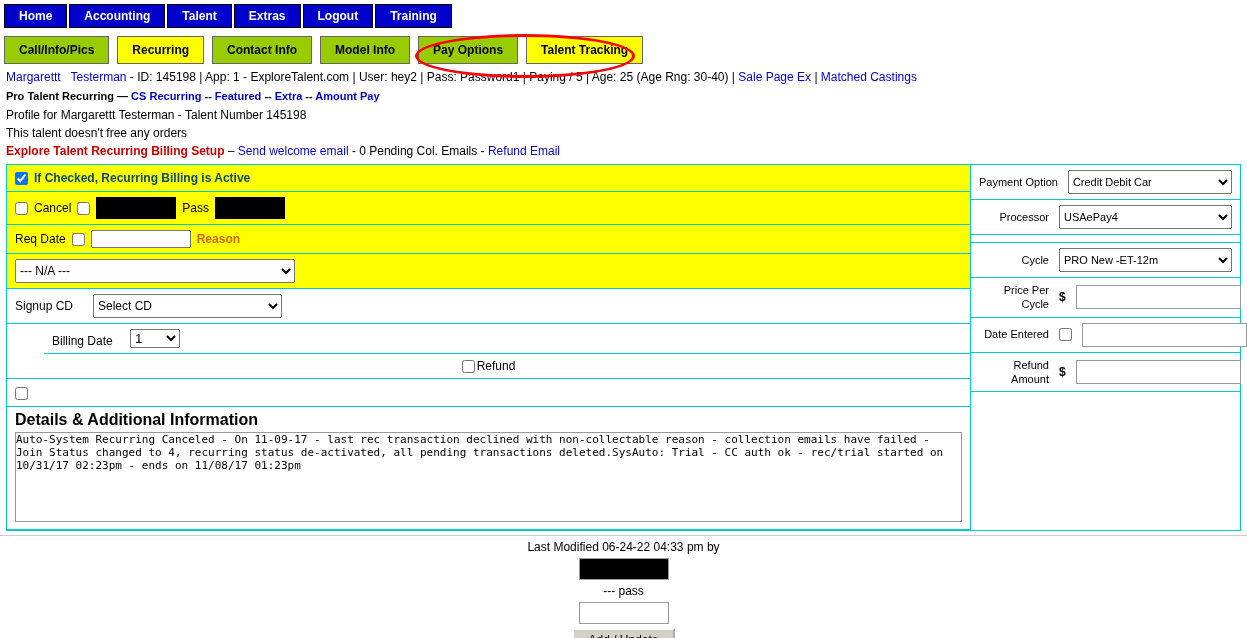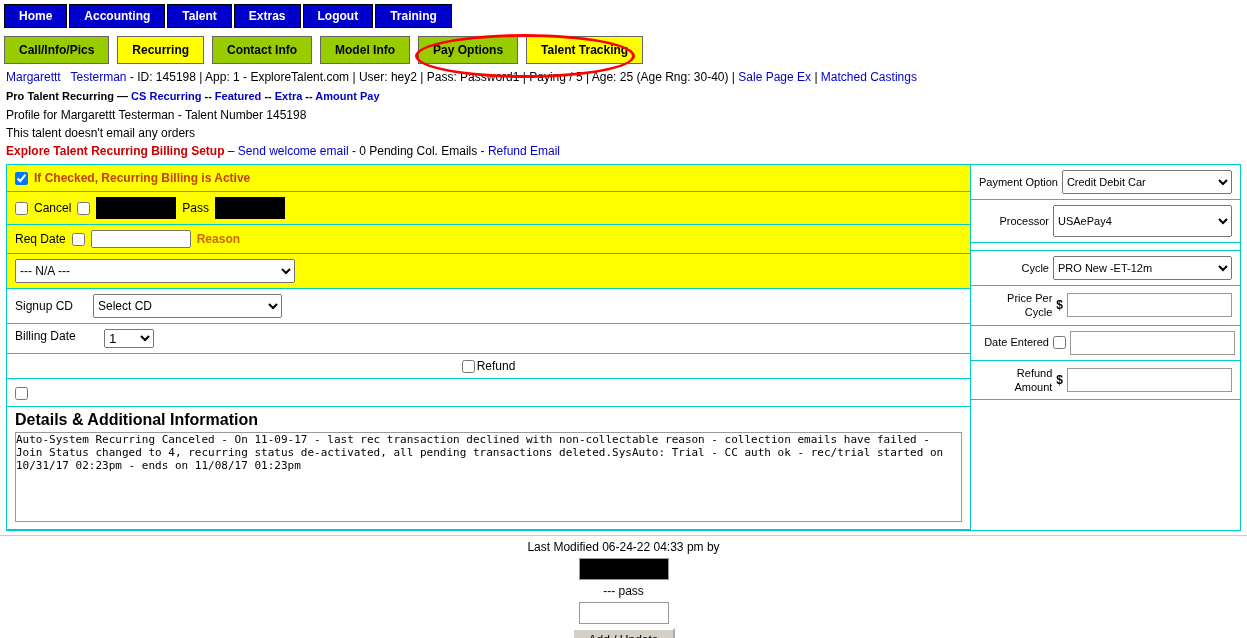--- a/index.html
+++ b/index.html
@@ -42,21 +42,21 @@
     .form-container { display: flex; padding: 4px 6px; gap: 0; }
     .left-panel { flex: 1; border: 1px solid #00cccc; }
     .right-panel { width: 270px; border: 1px solid #00cccc; border-left: none; }
 
     
     .active-row {
       background: #ffff00; padding: 6px 8px;
       border-bottom: 1px solid #00cccc;
       display: flex; align-items: center; gap: 6px;
     }
-    .active-row label { font-weight: bold; color: #c2410c; font-size: 12px; }
+    .active-row label { font-weight: bold; color: #0c4a6e; font-size: 12px; }
 
     
     .cancel-row {
       padding: 5px 8px; display: flex; align-items: center; gap: 6px;
       border-bottom: 1px solid #00cccc; background: #ffff00;
     }
     .cancel-row input[type="text"] { border: 2px solid #000; height: 22px; }
 
     
     .req-date-row {
@@ -73,21 +73,21 @@
     .field-row {
       padding: 5px 8px; border-bottom: 1px solid #00cccc;
       display: flex; align-items: center; gap: 8px;
     }
     .field-label { font-size: 12px; min-width: 70px; }
     .field-row select { height: 24px; font-size: 12px; }
 
     
     .billing-date-row {
       padding: 5px 8px; border-bottom: 1px solid #00cccc;
-      display: flex; align-items: flex-start; gap: 19px;
+      display: flex; align-items: flex-end; gap: 8px; margin-left: 37px;
     }
 
     
     .refund-row {
       padding: 5px 8px; border-bottom: 1px solid #00cccc;
       display: flex; align-items: center; justify-content: center; gap: 2px;
     }
 
     
     .referrer-row {
@@ -100,21 +100,21 @@
     .details-section { padding: 4px 8px; border-bottom: 1px solid #00cccc; }
     .details-label { font-size: 16px; font-weight: bold; margin-bottom: 3px; }
     .details-section textarea {
       width: 100%; height: 90px; font-size: 11px; font-family: monospace;
       border: 1px solid #999; resize: none;
     }
 
     
     .right-row {
       padding: 5px 8px; border-bottom: 1px solid #00cccc;
-      display: flex; align-items: center; gap: 4px;
+      display: flex; align-items: center; gap: 10px;
     }
     .right-label { font-size: 11px; text-align: right; min-width: 70px; line-height: 1.3; }
     .right-row select { flex: 1; height: 24px; font-size: 11px; }
     .right-row input[type="text"] { flex: 1; height: 24px; font-size: 12px; border: 1px solid #999; padding: 2px 4px; }
     .dollar-sign { font-size: 12px; font-weight: bold; }
 
     
     .footer-bar {
       border-top: 1px solid #ccc; padding: 4px 19px;
       display: flex; align-items: center; gap: 4px;
@@ -184,21 +184,21 @@
 <div class="page-heading">
   <h2>
     <span>Pro Talent Recurring</span>
     — <a>CS Recurring</a>
     -- <a>Featured</a>
     -- <a>Extra</a>
     -- <a>Amount Pay</a>
   </h2>
 </div>
 <p class="no-orders">Profile for Margarettt Testerman - Talent Number 145198</p>
-<p class="no-orders">This talent doesn't email any orders</p>
+<p class="no-orders">This talent doesn't free any orders</p>
 
 <div class="billing-setup">
   <a class="red-link">Explore Talent Recurring Billing Setup</a>
   – <a>Send welcome email</a>
   - <span>0 Pending Col. Emails</span>
   - <a>Refund Email</a>
 </div>
 
 <div class="form-container">
 
@@ -265,21 +265,21 @@
 
     <div class="right-row">
       <span class="right-label">Payment Option</span>
       <select style="flex:1; height:24px; font-size:11px;">
         <option>Credit Debit Car</option>
       </select>
     </div>
 
     <div class="right-row">
       <span class="right-label">Processor</span>
-      <select style="flex:1; height:32px; font-size:11px;">
+      <select style="flex:1; height:24px; font-size:11px;">
         <option>USAePay4</option>
       </select>
     </div>
 
     <div style="height:8px; border-bottom:1px solid #00cccc;"></div>
 
     <div class="right-row">
       <span class="right-label">Cycle</span>
       <select style="flex:1; height:24px; font-size:11px;">
         <option>PRO New -ET-12m</option>

